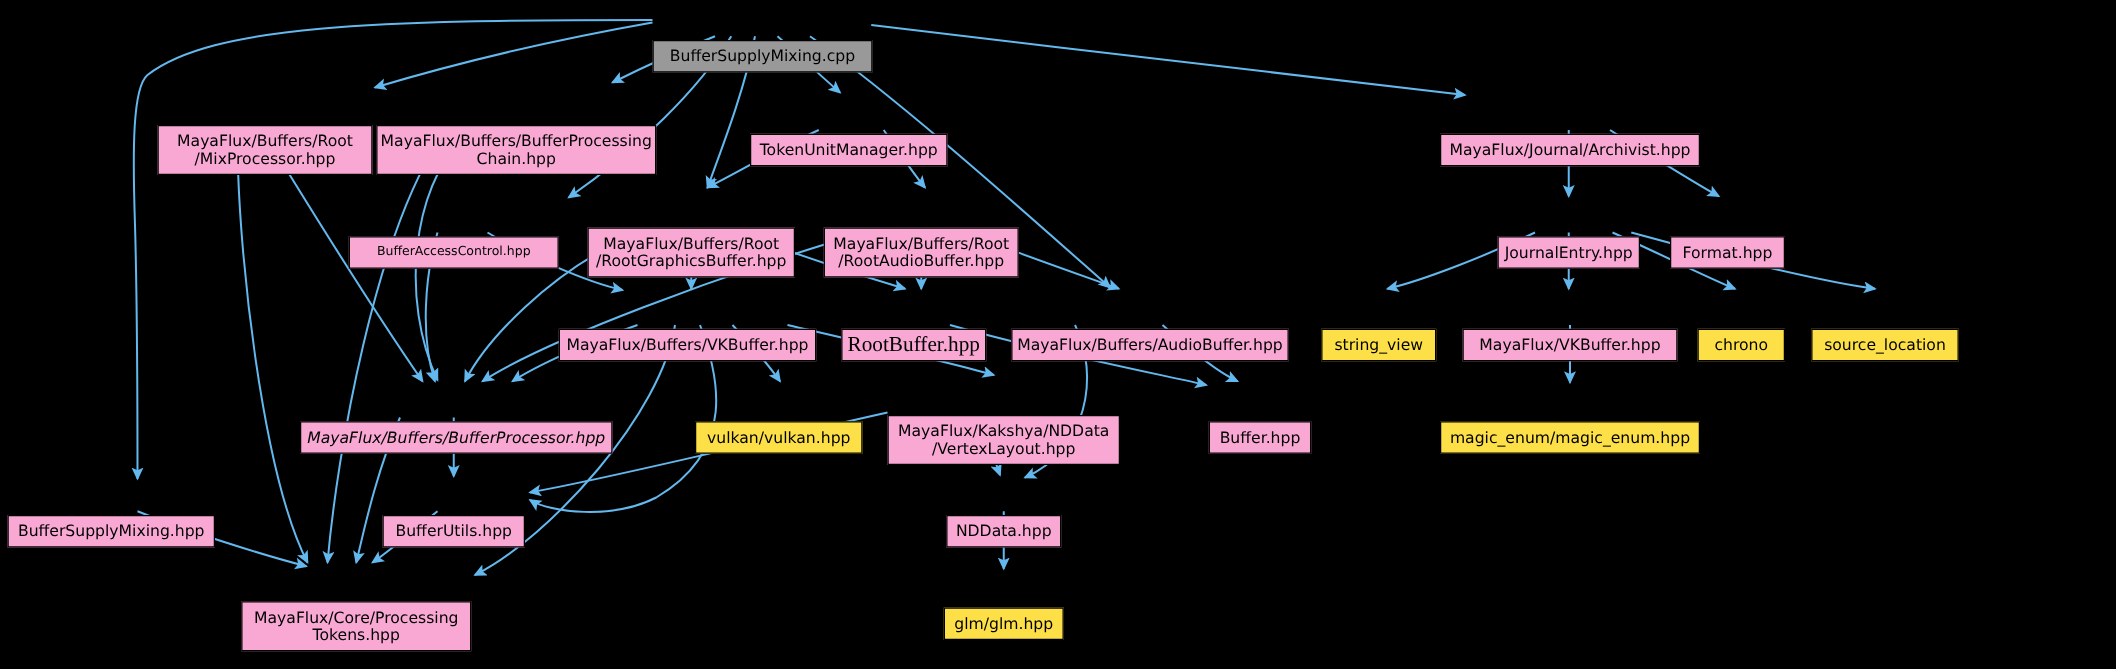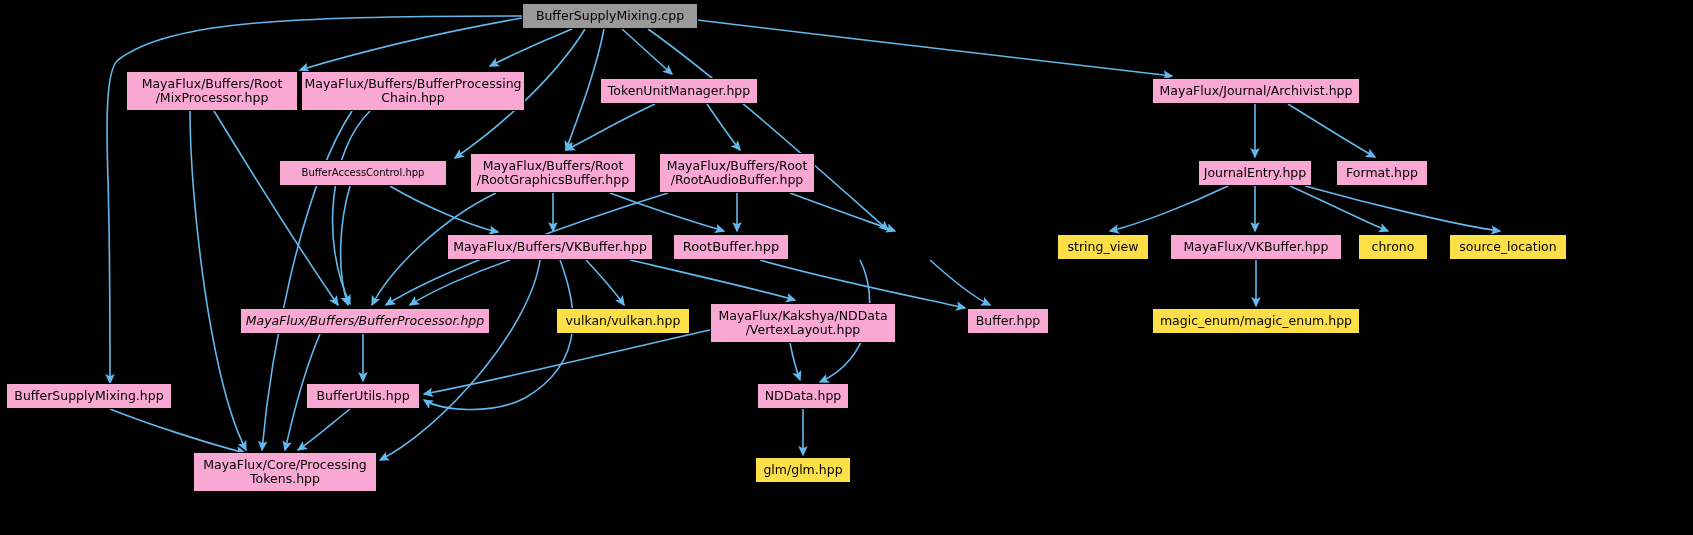--- a/index.html
+++ b/index.html
@@ -1,21 +1,21 @@
 <!DOCTYPE html>
 <html><head>
 <meta charset="utf-8">
 <style>
   html,body{margin:0;padding:0;background:#000;}
   #graph{position:relative;width:1693px;height:535px;background:#000;overflow:hidden;
          font-family:"DejaVu Sans","Liberation Sans",sans-serif;}
   #edges{position:absolute;left:0;top:0;width:1693px;height:535px;}
   .node{position:absolute;box-sizing:border-box;border:1px solid #000;
         display:flex;align-items:center;justify-content:center;text-align:center;
-        line-height:1.12;color:#000;white-space:pre-line;}
+        line-height:1.12;color:#000;white-space:pre-line;margin-top:29px;}
   .node.plain{background:#f9a8d4;}
   .node.sys{background:#fde047;}
   .node.root{background:#999999;}
 </style>
 </head>
 <body>
 
 <div id="graph">
   <svg id="edges" viewBox="0 0 1693 535">
       <defs>
@@ -76,21 +76,22 @@
     <div class="node plain" style="left: 600px; top: 78px; width: 158px; height: 26px; font-size: 12.5px;">TokenUnitManager.hpp</div>
     <div class="node plain" style="left: 1152px; top: 78px; width: 208px; height: 26px; font-size: 12.5px;">MayaFlux/Journal/Archivist.hpp</div>
     <div class="node plain" style="left: 279px; top: 160px; width: 168px; height: 26px; font-size: 10px;">BufferAccessControl.hpp</div>
     <div class="node plain" style="left: 470px; top: 153px; width: 166px; height: 40px; font-size: 12.5px;">MayaFlux/Buffers/Root
 /RootGraphicsBuffer.hpp</div>
     <div class="node plain" style="left: 659px; top: 153px; width: 156px; height: 40px; font-size: 12.5px;">MayaFlux/Buffers/Root
 /RootAudioBuffer.hpp</div>
     <div class="node plain" style="left: 1198px; top: 160px; width: 114px; height: 26px; font-size: 12.5px;">JournalEntry.hpp</div>
     <div class="node plain" style="left: 1336px; top: 160px; width: 92px; height: 26px; font-size: 12.5px;">Format.hpp</div>
     <div class="node plain" style="left: 447px; top: 234px; width: 206px; height: 26px; font-size: 12.5px;">MayaFlux/Buffers/VKBuffer.hpp</div>
-    <div class="node plain" style="left: 673px; top: 234px; width: 116px; height: 26px; font-size: 13px;">RootBuffer.hpp</div>
+    <div class="node plain" style="left: 673px; top: 234px; width: 116px; height: 26px; font-size: 17px; font-family: Liberation Serif, serif;">RootBuffer.hpp</div>
+    <div class="node plain" style="left: 809px; top: 234px; width: 222px; height: 26px; font-size: 12.5px;">MayaFlux/Buffers/AudioBuffer.hpp</div>
     <div class="node sys" style="left: 1057px; top: 234px; width: 92px; height: 26px; font-size: 12.5px;">string_view</div>
     <div class="node plain" style="left: 1170px; top: 234px; width: 172px; height: 26px; font-size: 12.5px;">MayaFlux/VKBuffer.hpp</div>
     <div class="node sys" style="left: 1358px; top: 234px; width: 70px; height: 26px; font-size: 12.5px;">chrono</div>
     <div class="node sys" style="left: 1449px; top: 234px; width: 118px; height: 26px; font-size: 12.5px;">source_location</div>
     <div class="node plain" style="left: 240px; top: 308px; width: 250px; height: 26px; font-size: 12.5px; font-style: italic;">MayaFlux/Buffers/BufferProcessor.hpp</div>
     <div class="node sys" style="left: 556px; top: 308px; width: 134px; height: 26px; font-size: 12.5px;">vulkan/vulkan.hpp</div>
     <div class="node plain" style="left: 710px; top: 303px; width: 186px; height: 40px; font-size: 12.5px;">MayaFlux/Kakshya/NDData
 /VertexLayout.hpp</div>
     <div class="node plain" style="left: 967px; top: 308px; width: 82px; height: 26px; font-size: 12.5px;">Buffer.hpp</div>
     <div class="node sys" style="left: 1152px; top: 308px; width: 208px; height: 26px; font-size: 12.5px;">magic_enum/magic_enum.hpp</div>

